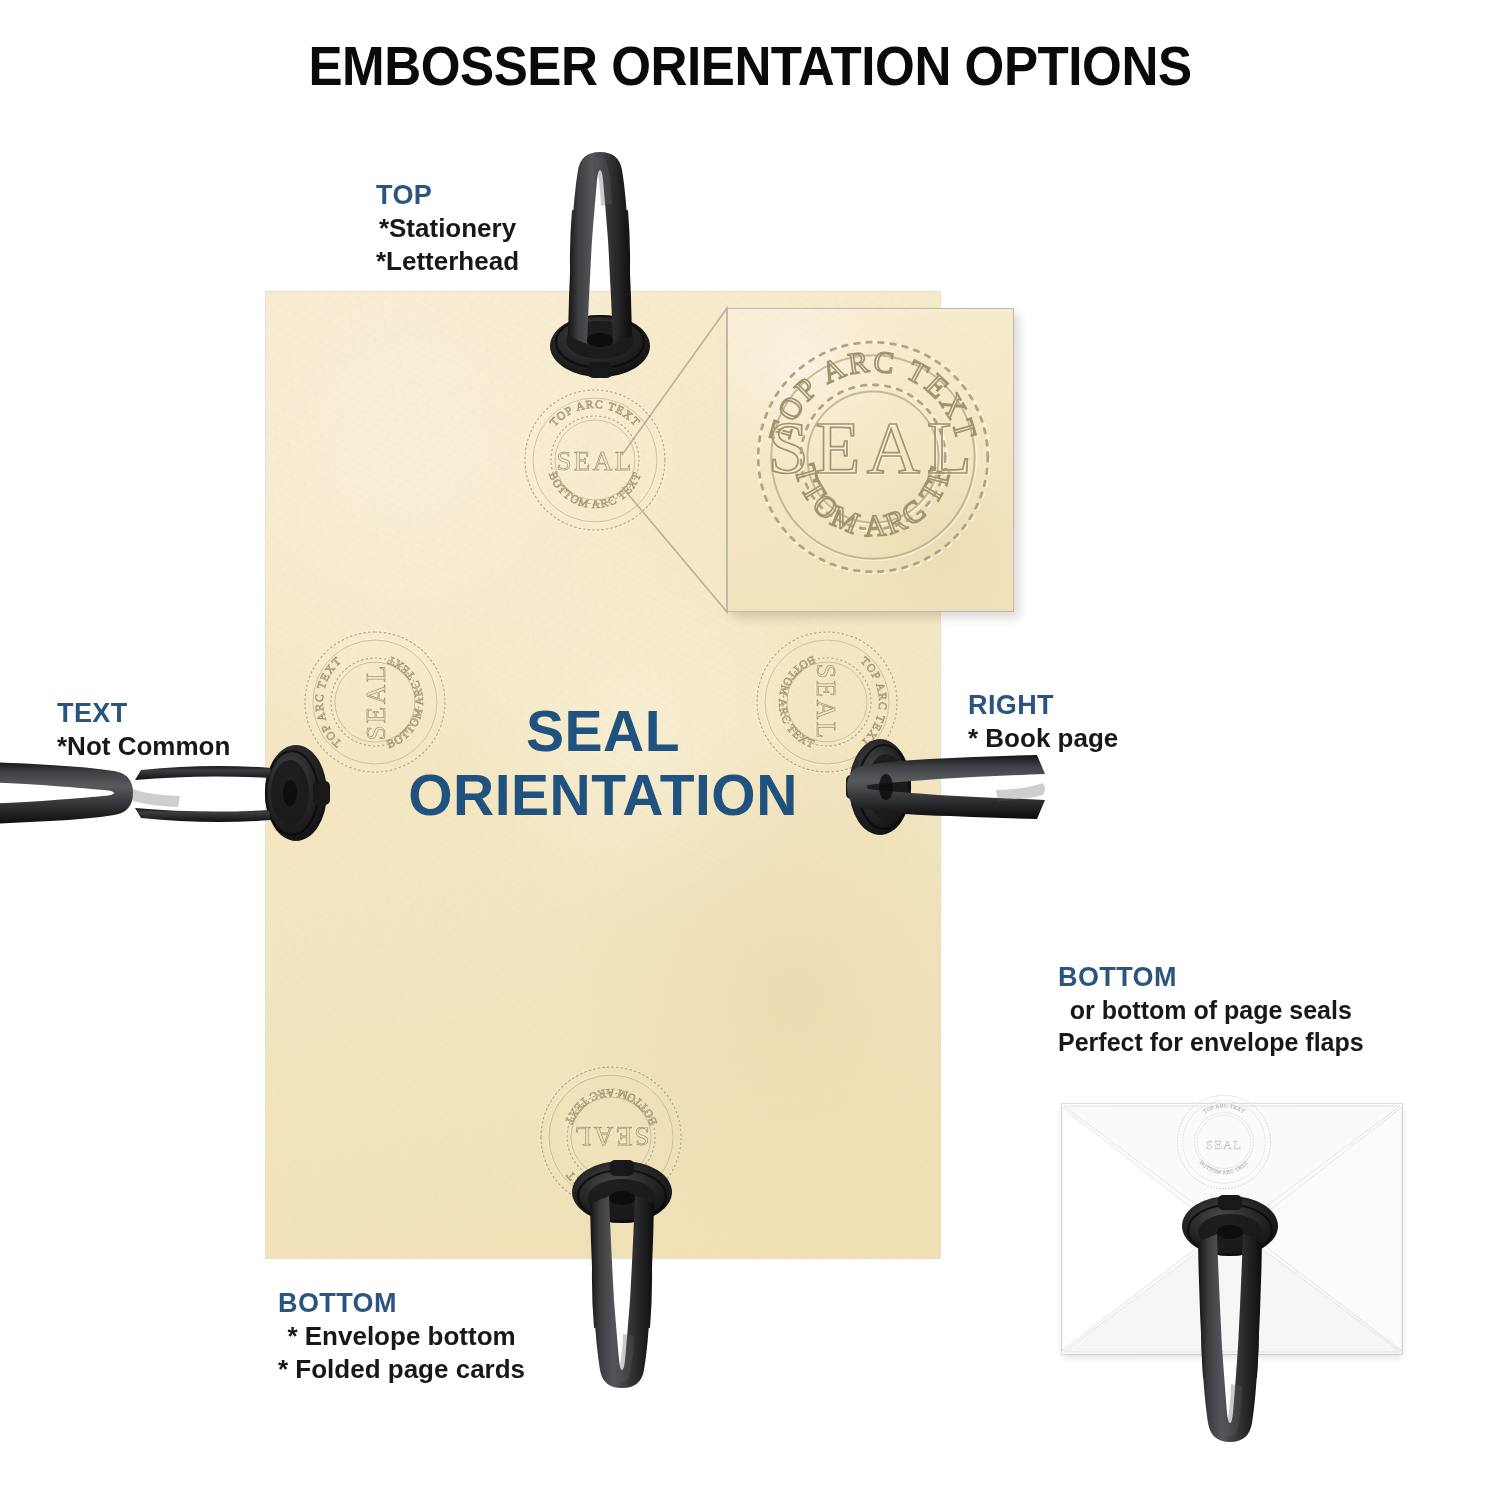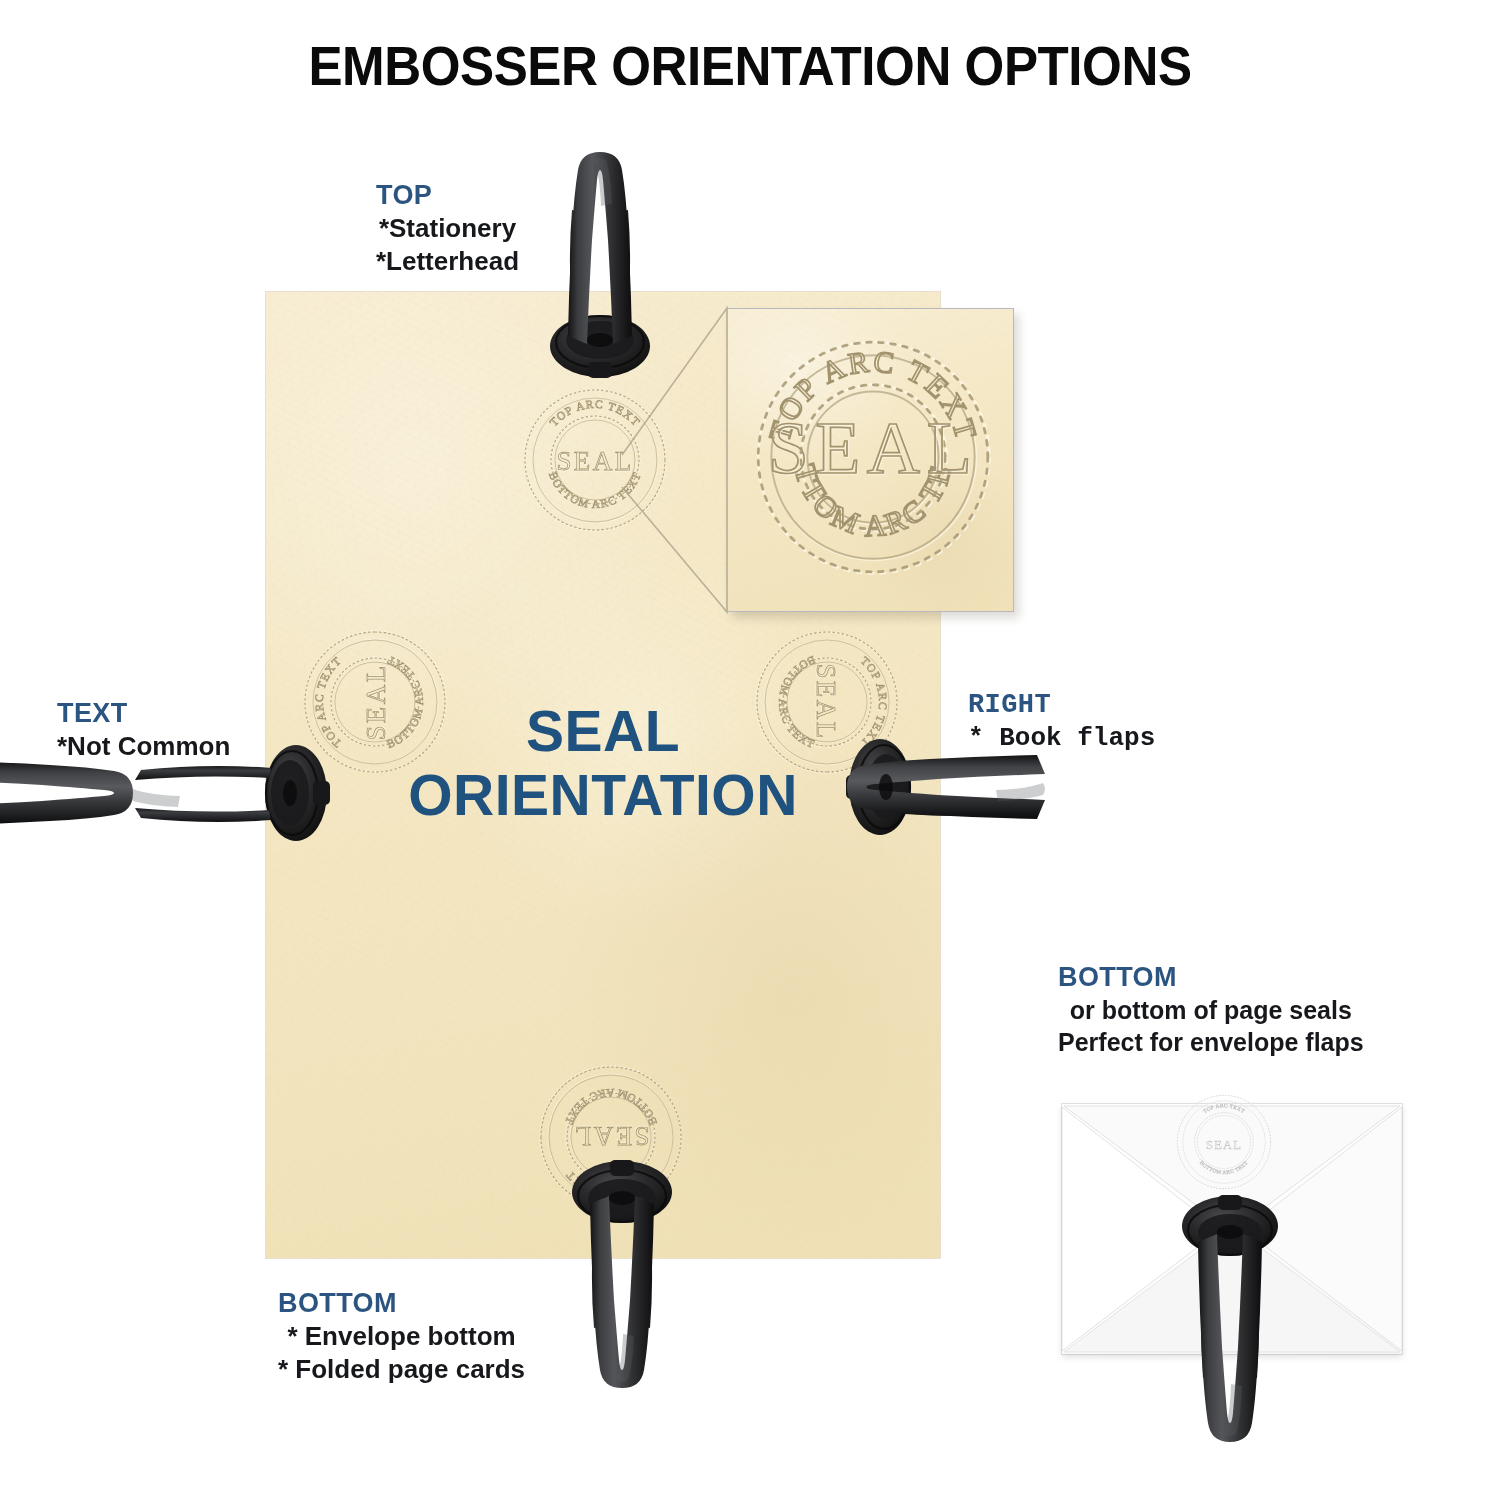--- a/index.html
+++ b/index.html
@@ -46,21 +46,21 @@
     font-size: 26px;
     font-weight: bold;
     color: #16181c;
     line-height: 1.28;
     white-space: nowrap;
     text-align: center;
   }
 
   #label-top    { left: 376px; top: 180px; }
   #label-left   { left: 57px;  top: 698px; }
-  #label-right  { left: 968px; top: 690px; font-family: Liberation Mono, monospace; }
+  #label-right  { left: 968px; top: 690px; }
   #label-bottom-env { left: 1058px; top: 962px; }
   #label-bottom-paper { left: 278px; top: 1288px; }
   #label-bottom-env .ln { font-size: 25px; }
 
   
   #paper {
     position: absolute;
     left: 266px; top: 292px;
     width: 674px; height: 966px;
     background:
@@ -482,21 +482,21 @@
     <div class="ln">*Letterhead</div>
   </div>
 
   <div class="callout" id="label-left">
     <div class="hd">TEXT</div>
     <div class="ln">*Not Common</div>
   </div>
 
   <div class="callout" id="label-right">
     <div class="hd">RIGHT</div>
-    <div class="ln">* Book flaps</div>
+    <div class="ln">* Book page</div>
   </div>
 
   <div class="callout" id="label-bottom-env">
     <div class="hd">BOTTOM</div>
     <div class="ln">or bottom of page seals</div>
     <div class="ln">Perfect for envelope flaps</div>
   </div>
 
   <div class="callout" id="label-bottom-paper">
     <div class="hd">BOTTOM</div>

